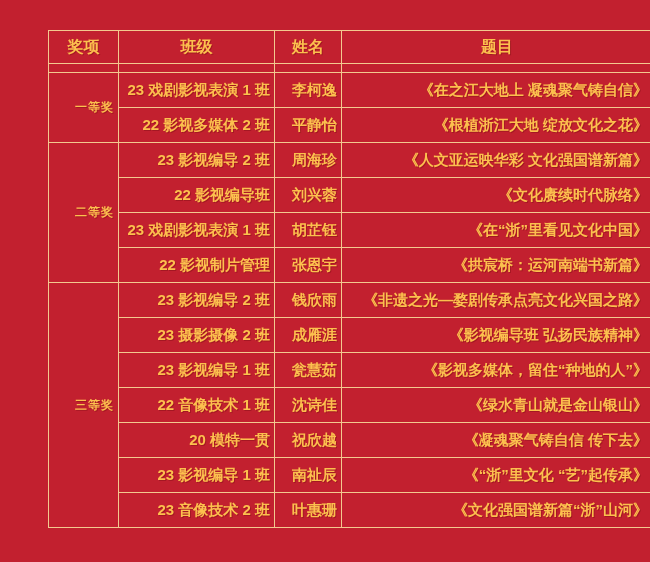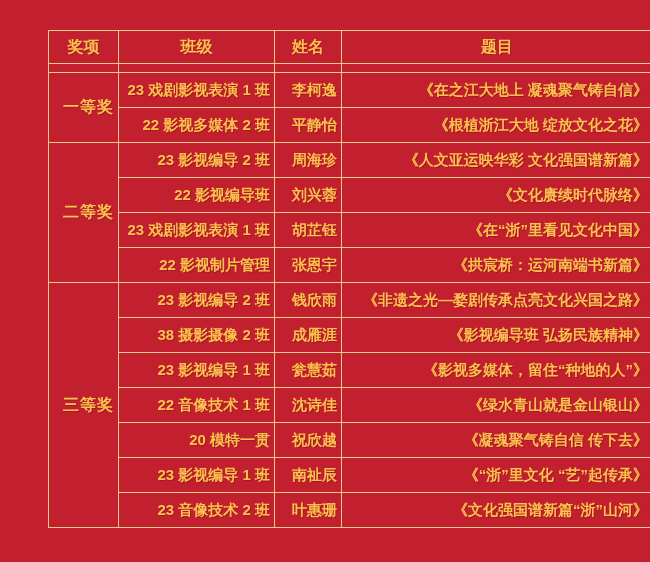--- a/index.html
+++ b/index.html
@@ -46,21 +46,21 @@
   .awards-table tr.gap-row td {
     height: 8px;
     padding: 0;
   }
   .awards-table tbody td {
     height: 34px;
     font-size: 15px;
     text-align: right;
   }
   .awards-table td.award {
-    font-size: 16px;
+    font-size: 12px;
     letter-spacing: 1px;
   }
 </style>
 </head>
 <body>
 
 <table class="awards-table">
   <colgroup>
     <col class="c-award">
       <col class="c-class">
@@ -117,21 +117,21 @@
       <td>《拱宸桥：运河南端书新篇》</td>
     </tr>
 
     <tr>
       <td class="award" rowspan="7">三等奖</td>
       <td>23 影视编导 2 班</td>
       <td>钱欣雨</td>
       <td>《非遗之光—婺剧传承点亮文化兴国之路》</td>
     </tr>
     <tr>
-      <td>38 摄影摄像 2 班</td>
+      <td>23 摄影摄像 2 班</td>
       <td>成雁涯</td>
       <td>《影视编导班 弘扬民族精神》</td>
     </tr>
     <tr>
       <td>23 影视编导 1 班</td>
       <td>瓮慧茹</td>
       <td>《影视多媒体，留住“种地的人”》</td>
     </tr>
     <tr>
       <td>22 音像技术 1 班</td>

